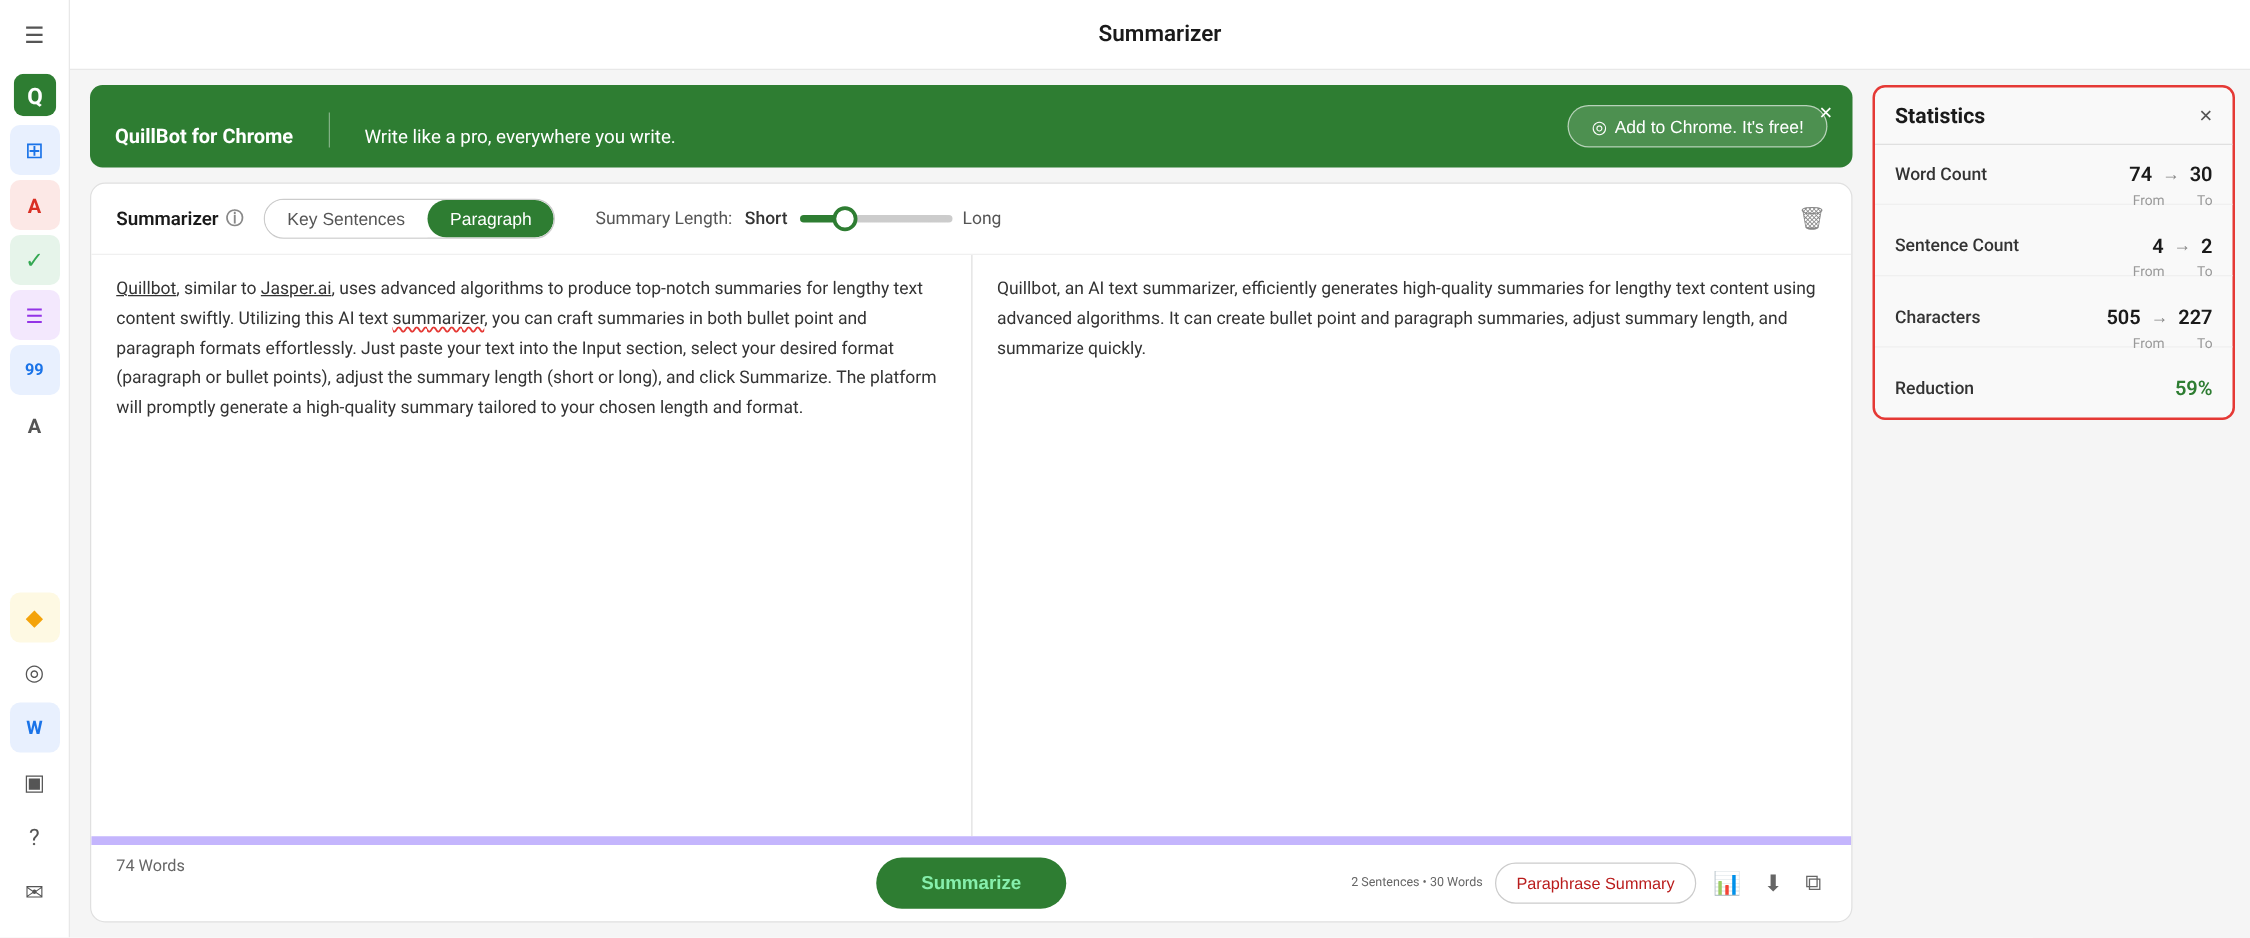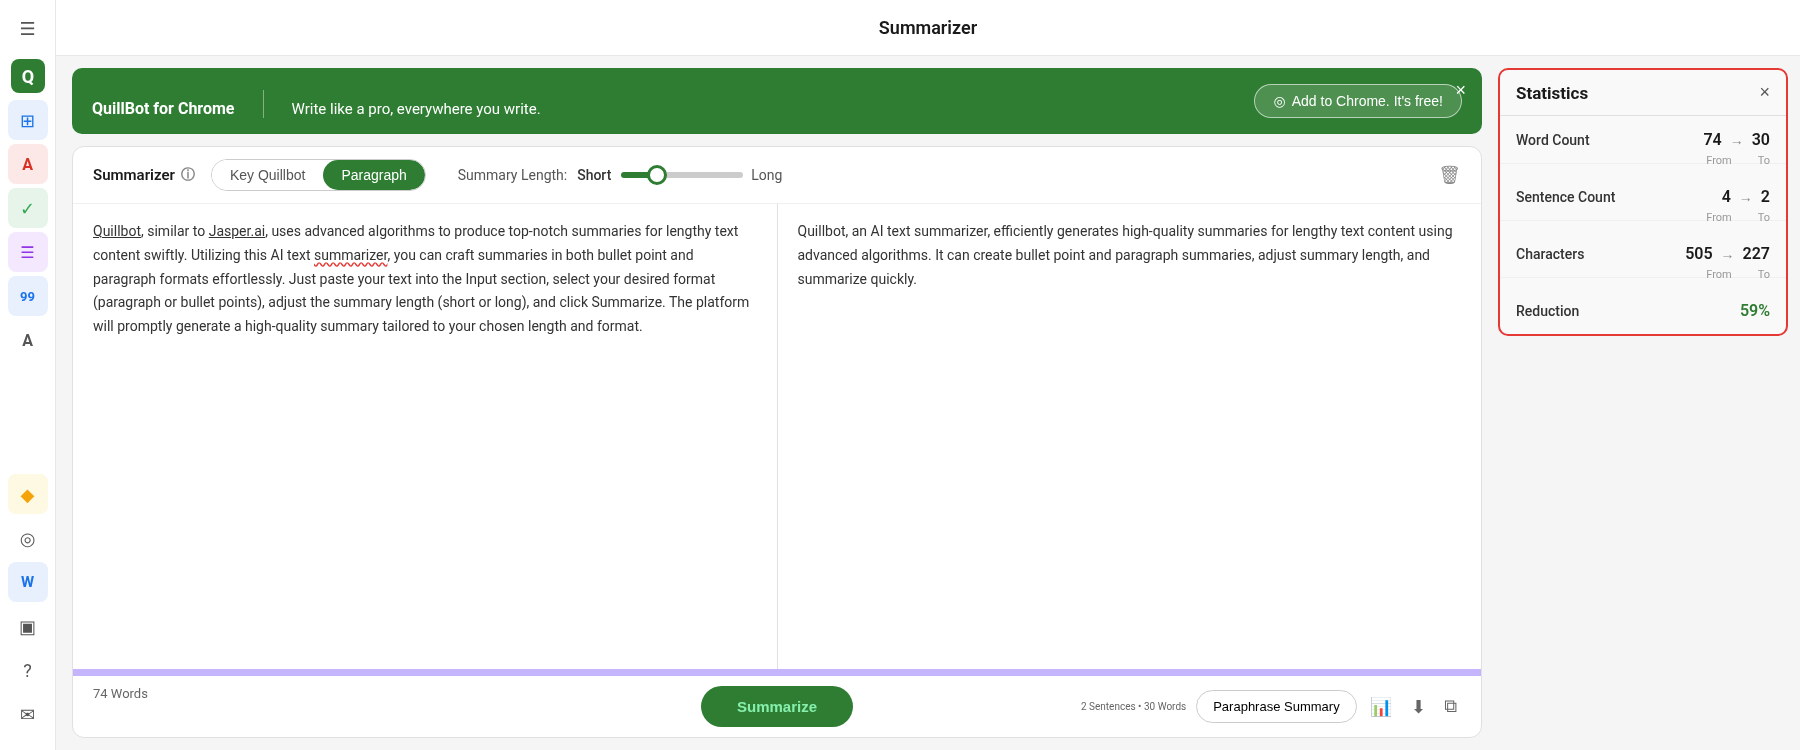--- a/index.html
+++ b/index.html
@@ -268,21 +268,21 @@
       font-size: 10px;
       color: #666;
     }
     .paraphrase-btn {
       border: 1.5px solid #ccc;
       background: #fff;
       border-radius: 20px;
       padding: 8px 16px;
       font-size: 13px;
       cursor: pointer;
-      color: #000000;
+      color: #b91c1c;
     }
     .icon-btn {
       background: none;
       border: none;
       cursor: pointer;
       color: #666;
       font-size: 18px;
       padding: 4px;
     }
 
@@ -437,21 +437,21 @@
       </div>
 
       <div class="summarizer-card">
 
         <div class="card-header">
           <div class="card-title">
             <span>Summarizer</span>
             <span class="info-icon">ⓘ</span>
           </div>
           <div class="toggle-group">
-            <button class="toggle-btn">Key Quillbot</button>
+            <button class="toggle-btn">Key Sentences</button>
             <button class="toggle-btn active">Paragraph</button>
           </div>
           <div class="length-control">
             <span class="length-label">Summary Length:</span>
             <span class="length-value">Short</span>
             <div class="slider-track">
               <div class="slider-thumb"></div>
               <span style="position:absolute;right:-2px;top:50%;transform:translateY(-50%);width:6px;height:6px;background:#ccc;border-radius:50%;"></span>
               <span style="position:absolute;right:14px;top:50%;transform:translateY(-50%);width:5px;height:5px;background:#ccc;border-radius:50%;"></span>
             </div>

